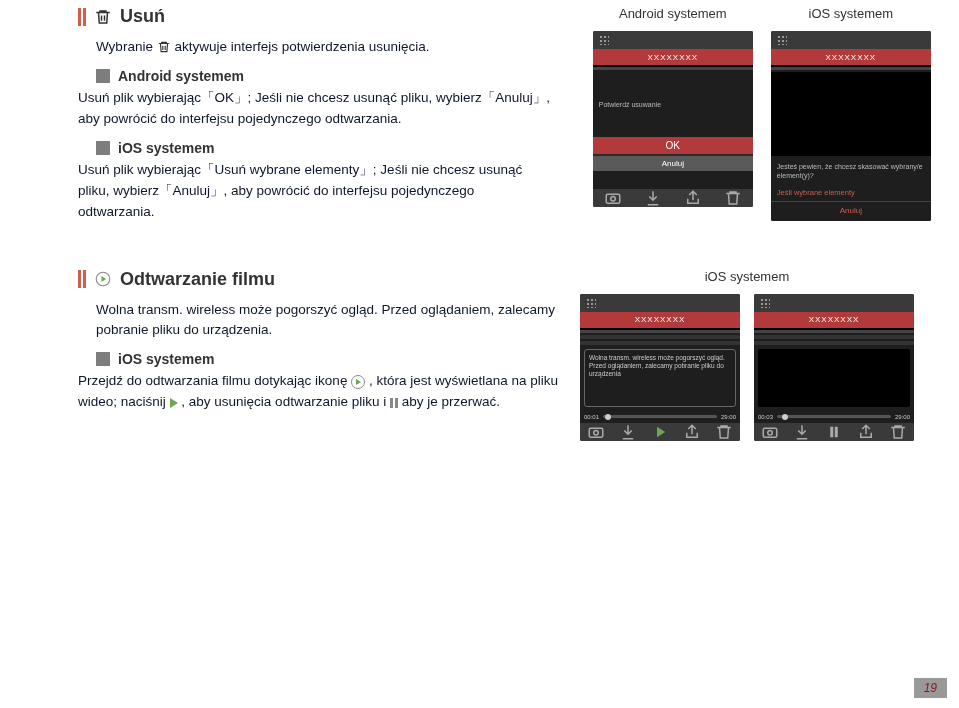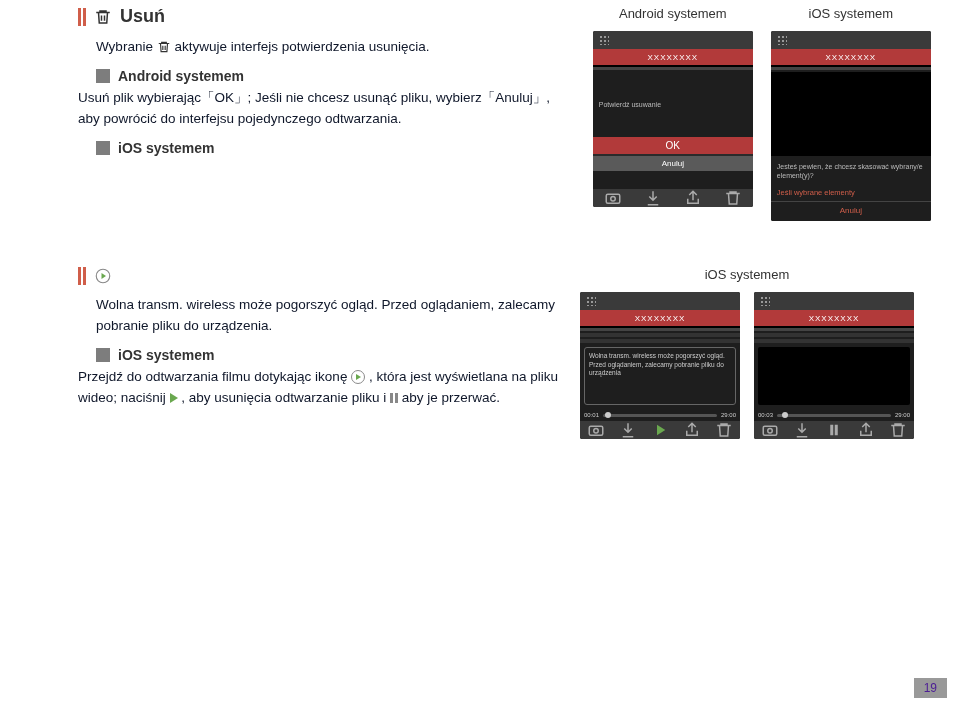--- a/index.html
+++ b/index.html
@@ -46,21 +46,21 @@
   .section2-left { width:480px; }
   .section2-right { display:flex; flex-direction:column; }
   .phones-row { display:flex; gap:14px; }
 
   .play-icon-circle { width:14px; height:14px; border:1.5px solid #8a8a8a; border-radius:50%; display:inline-flex; align-items:center; justify-content:center; vertical-align:middle; }
   .play-icon-circle::after { content:""; border-left:5px solid #6aa84f; border-top:3px solid transparent; border-bottom:3px solid transparent; margin-left:1px;}
   .tri-green { display:inline-block; width:0; height:0; border-left:8px solid #6aa84f; border-top:5px solid transparent; border-bottom:5px solid transparent; vertical-align:middle;}
   .pause-gray { display:inline-flex; gap:2px; vertical-align:middle; }
   .pause-gray span{ width:3px; height:10px; background:#888;}
 
-  .pagenum { position:absolute; right:12px; bottom:10px; background:#999; color:#4c1d95; font-size:12px; padding:3px 10px; }
+  .pagenum { position:absolute; right:12px; bottom:10px; background:#999; color:#7f1d1d; font-size:12px; padding:3px 10px;font-style:italic; }
 
   .ph-timebar { display:flex; align-items:center; gap:4px; padding:3px 4px; font-size:6px; color:#ccc; background:#1e1e1e; }
   .ph-timebar .track { flex:1; height:3px; background:#555; border-radius:2px; position:relative;}
   .ph-timebar .dot { position:absolute; width:6px; height:6px; border-radius:50%; background:#ccc; top:-1.5px; }
 
   .vid-box { border:1px solid #666; border-radius:3px; margin:4px; padding:4px; font-size:6.5px; color:#ccc; line-height:1.3; min-height:58px;}
   .vid-area { height:58px; background:#000; margin:4px; border-radius:2px; }
 
   .tr-icon { width:18px; height:18px; }
 </style>
@@ -96,20 +96,21 @@
     <div class="sub-bullet">
       <span class="gray-sq"></span>
       <span class="sub-title">Android systemem</span>
     </div>
     <p class="body-text sub-body">Usuń plik wybierając「OK」; Jeśli nie chcesz usunąć pliku, wybierz「Anuluj」, aby powrócić do interfejsu pojedynczego odtwarzania.</p>
 
     <div class="sub-bullet">
       <span class="gray-sq"></span>
       <span class="sub-title">iOS systemem</span>
     </div>
+    <p class="body-text sub-body">Usuń plik wybierając「Usuń wybrane elementy」; Jeśli nie chcesz usunąć pliku, wybierz「Anuluj」, aby powrócić do interfejsu pojedynczego odtwarzania.</p>
 
   </div>
 
   <div class="col-right">
 
     <div class="phone-col">
       <div class="phone-label">Android systemem</div>
       <div class="phone">
         <div class="ph-top">
             <span class="grid9"></span>
@@ -168,20 +169,21 @@
         <span class="marker">
             <span></span>
             <span></span>
           </span>
         <span class="icon-box">
           <svg viewBox="0 0 24 24" width="18" height="18">
               <circle cx="12" cy="12" r="9" fill="none" stroke="#888" stroke-width="1.5"></circle>
               <path d="M10 8l6 4-6 4z" fill="#6aa84f"></path>
             </svg>
         </span>
+        <span class="title-lg">Odtwarzanie filmu</span>
       </div>
       <p class="body-text" style="margin:10px 0 0 18px;">Wolna transm. wireless może pogorszyć ogląd. Przed oglądaniem, zalecamy pobranie pliku do urządzenia.</p>
 
       <div class="sub-bullet">
         <span class="gray-sq"></span>
         <span class="sub-title">iOS systemem</span>
       </div>
       <p class="body-text sub-body">
         <span>Przejdź do odtwarzania filmu dotykając ikonę </span>
         <span class="play-icon-circle"></span>

